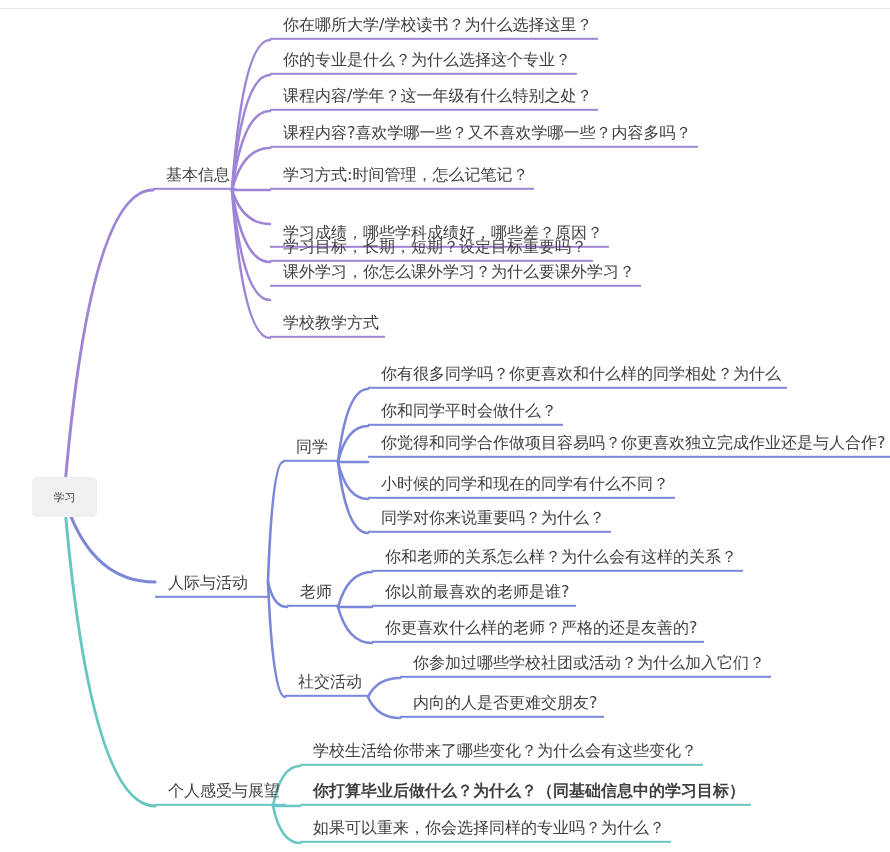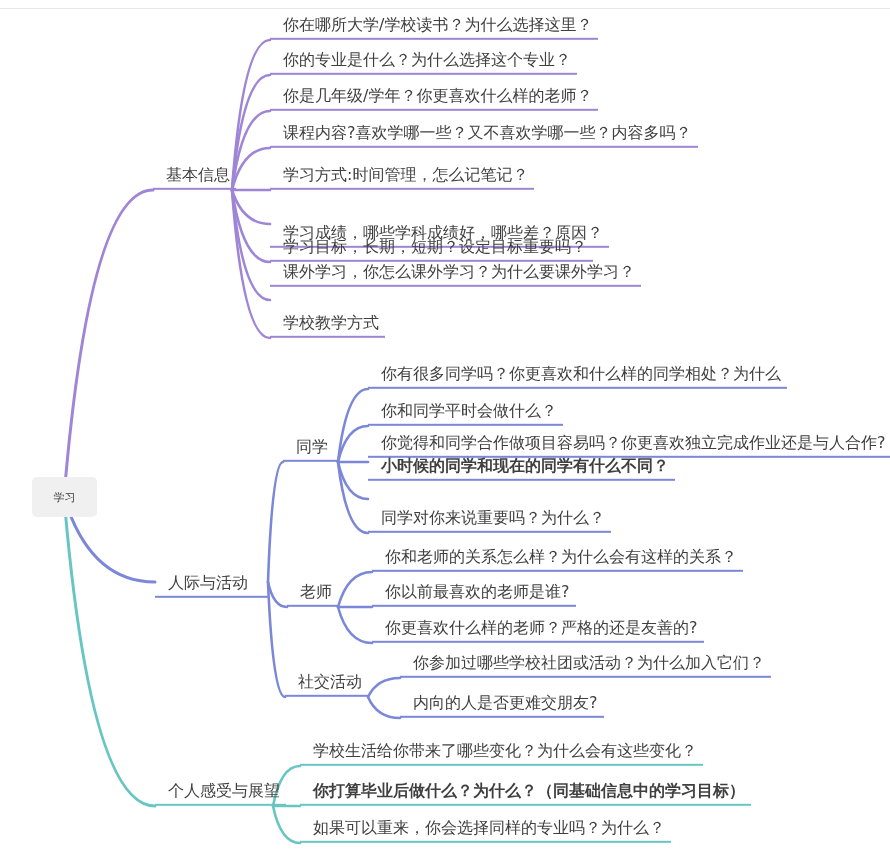--- a/index.html
+++ b/index.html
@@ -75,33 +75,33 @@
       <path d="M 368 697 C 374.4 711.7, 385.6 718, 400 718" fill="none" stroke="#7b87d8" stroke-width="2.6" stroke-linecap="round"></path>
       <path d="M 64 497 C 82.2 713.3, 114.05000000000001 806, 155 806" fill="none" stroke="#67c6c1" stroke-width="3" stroke-linecap="round"></path>
       <path d="M 273 806 C 278.4 778, 287.85 766, 300 766" fill="none" stroke="#67c6c1" stroke-width="2.6" stroke-linecap="round"></path>
       <path d="M 273 806 L 300 806" fill="none" stroke="#67c6c1" stroke-width="2.6" stroke-linecap="round"></path>
       <path d="M 273 806 C 278.4 831.9, 287.85 843, 300 843" fill="none" stroke="#67c6c1" stroke-width="2.6" stroke-linecap="round"></path>
     </svg>
   <div id="nodes">
       <div class="node" style="left: 153px; top: 190px; border-bottom-color: rgb(159, 133, 214); min-width: 79px;"><span>基本信息</span></div>
       <div class="node" style="left: 270px; top: 40px; border-bottom-color: rgb(159, 133, 214);"><span>你在哪所大学/学校读书？为什么选择这里？</span></div>
       <div class="node" style="left: 270px; top: 75px; border-bottom-color: rgb(159, 133, 214);"><span>你的专业是什么？为什么选择这个专业？</span></div>
-      <div class="node" style="left: 270px; top: 111px; border-bottom-color: rgb(159, 133, 214);"><span>你是几年级/学年？你更喜欢什么样的老师？</span></div>
+      <div class="node" style="left: 270px; top: 111px; border-bottom-color: rgb(159, 133, 214);"><span>课程内容/学年？这一年级有什么特别之处？</span></div>
       <div class="node" style="left: 270px; top: 148px; border-bottom-color: rgb(159, 133, 214);"><span>课程内容?喜欢学哪一些？又不喜欢学哪一些？内容多吗？</span></div>
       <div class="node" style="left: 270px; top: 190px; border-bottom-color: rgb(159, 133, 214);"><span>学习方式:时间管理，怎么记笔记？</span></div>
       <div class="node" style="left: 270px; top: 224px; border-bottom-color: rgb(159, 133, 214); margin-top: 24px;"><span>学习成绩，哪些学科成绩好，哪些差？原因？</span></div>
       <div class="node" style="left: 270px; top: 262px; border-bottom-color: rgb(159, 133, 214);"><span>学习目标，长期，短期？设定目标重要吗？</span></div>
       <div class="node" style="left: 270px; top: 287px; border-bottom-color: rgb(159, 133, 214);"><span>课外学习，你怎么课外学习？为什么要课外学习？</span></div>
       <div class="node" style="left: 270px; top: 338px; border-bottom-color: rgb(159, 133, 214);"><span>学校教学方式</span></div>
       <div class="node" style="left: 155px; top: 582px; border-bottom-color: rgb(123, 135, 216); min-width: 113px; margin-top: 16px;"><span>人际与活动</span></div>
       <div class="node" style="left: 283px; top: 462px; border-bottom-color: rgb(123, 135, 216); min-width: 55px;"><span>同学</span></div>
       <div class="node" style="left: 368px; top: 389px; border-bottom-color: rgb(123, 135, 216);"><span>你有很多同学吗？你更喜欢和什么样的同学相处？为什么</span></div>
       <div class="node" style="left: 368px; top: 426px; border-bottom-color: rgb(123, 135, 216);"><span>你和同学平时会做什么？</span></div>
       <div class="node" style="left: 368px; top: 458px; border-bottom-color: rgb(123, 135, 216);"><span>你觉得和同学合作做项目容易吗？你更喜欢独立完成作业还是与人合作?</span></div>
-      <div class="node" style="left: 368px; top: 481px; border-bottom-color: rgb(123, 135, 216); font-weight: bold;"><span>小时候的同学和现在的同学有什么不同？</span></div>
+      <div class="node" style="left: 368px; top: 499px; border-bottom-color: rgb(123, 135, 216);"><span>小时候的同学和现在的同学有什么不同？</span></div>
       <div class="node" style="left: 368px; top: 533px; border-bottom-color: rgb(123, 135, 216);"><span>同学对你来说重要吗？为什么？</span></div>
       <div class="node" style="left: 287px; top: 607px; border-bottom-color: rgb(123, 135, 216); min-width: 51px;"><span>老师</span></div>
       <div class="node" style="left: 372px; top: 572px; border-bottom-color: rgb(123, 135, 216);"><span>你和老师的关系怎么样？为什么会有这样的关系？</span></div>
       <div class="node" style="left: 372px; top: 607px; border-bottom-color: rgb(123, 135, 216);"><span>你以前最喜欢的老师是谁?</span></div>
       <div class="node" style="left: 372px; top: 643px; border-bottom-color: rgb(123, 135, 216);"><span>你更喜欢什么样的老师？严格的还是友善的?</span></div>
       <div class="node" style="left: 285px; top: 697px; border-bottom-color: rgb(123, 135, 216); min-width: 83px;"><span>社交活动</span></div>
       <div class="node" style="left: 400px; top: 678px; border-bottom-color: rgb(123, 135, 216);"><span>你参加过哪些学校社团或活动？为什么加入它们？</span></div>
       <div class="node" style="left: 400px; top: 718px; border-bottom-color: rgb(123, 135, 216);"><span>内向的人是否更难交朋友?</span></div>
       <div class="node" style="left: 155px; top: 806px; border-bottom-color: rgb(103, 198, 193); min-width: 118px;"><span>个人感受与展望</span></div>
       <div class="node" style="left: 300px; top: 766px; border-bottom-color: rgb(103, 198, 193);"><span>学校生活给你带来了哪些变化？为什么会有这些变化？</span></div>

